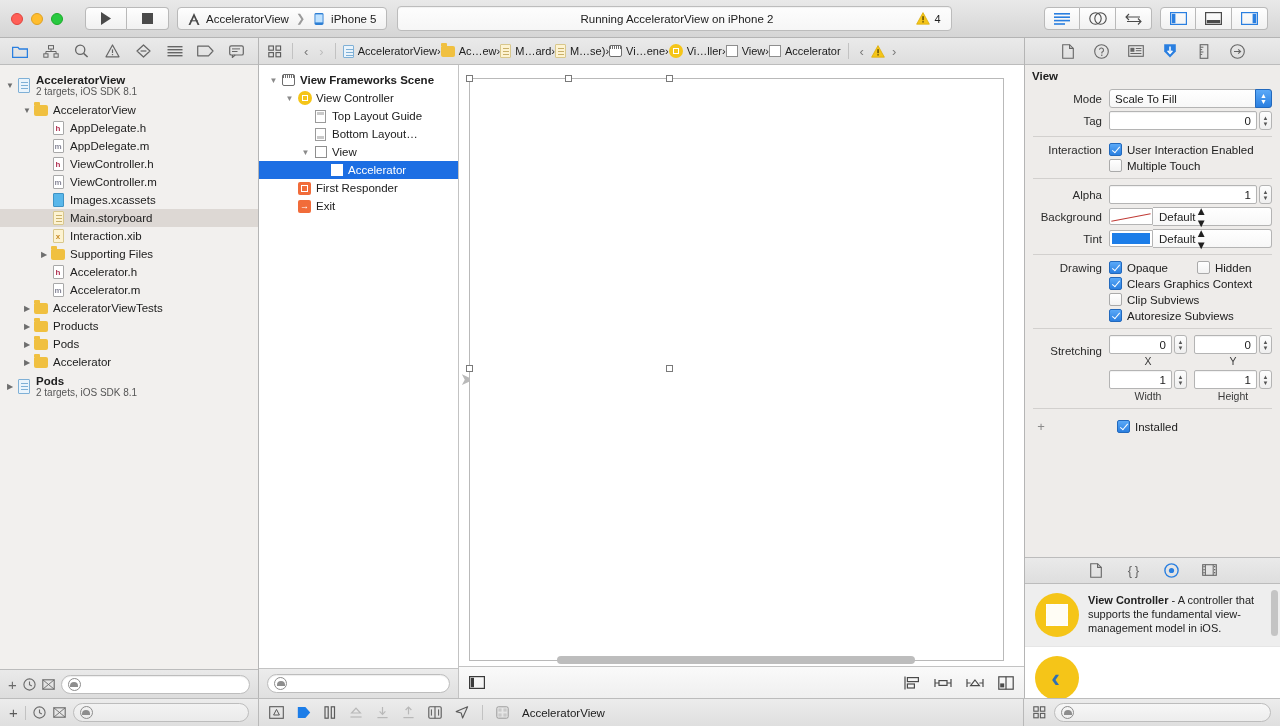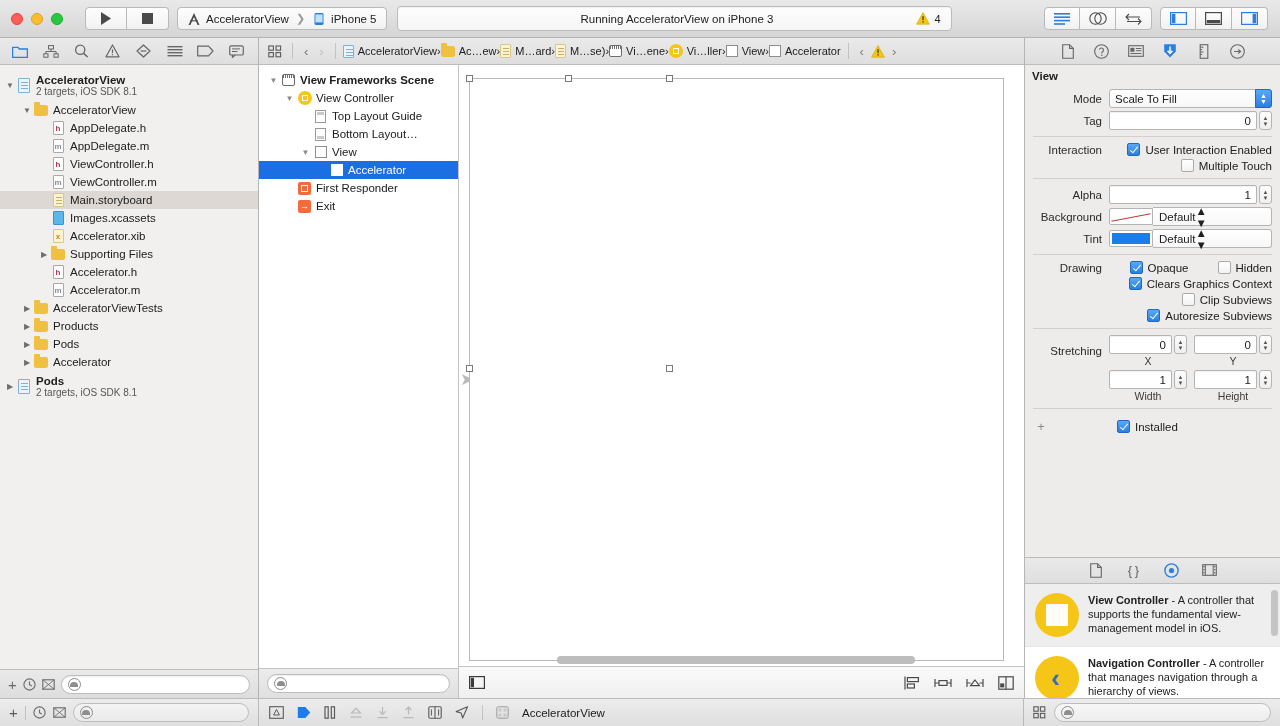--- a/index.html
+++ b/index.html
@@ -207,21 +207,21 @@
     height:27px;flex:0 0 27px;background:linear-gradient(#eaeaea,#dedede);
     border-bottom:1px solid #bcbcbc;
     display:flex;align-items:center;justify-content:center;gap:12px;
   }
   .insp-tabs .it{color:#666;display:flex;align-items:center;justify-content:center;width:22px;height:20px;}
   .insp-tabs .it.active{color:#2a7fe0;}
   .insp-body{flex:0 0 auto;background:#eeecea;padding-bottom:6px;}
   .sechead{font-weight:bold;font-size:11.5px;padding:5px 0 4px 7px;}
   .irow{display:flex;align-items:center;margin:3px 0;padding-right:8px;}
   .ilabel{width:84px;flex:0 0 84px;text-align:right;padding-right:7px;font-size:11.5px;color:#2a2a2a;}
-  .ctl{display:flex;align-items:center;flex:1;min-width:0;justify-content:flex-end;}
+  .ctl{display:flex;align-items:center;flex:1;min-width:0;}
   .popup{
     flex:1;height:19px;background:linear-gradient(#ffffff,#f7f7f7);
     border:1px solid #b4b4b4;border-radius:3px;
     display:flex;align-items:center;position:relative;font-size:11.5px;padding-left:5px;
   }
   .popup .stepperbox{
     position:absolute;right:-1px;top:-1px;bottom:-1px;width:17px;
     background:linear-gradient(#5aa9f8,#2a7fe0);
     border-radius:0 3px 3px 0;border:1px solid #2269bd;
     display:flex;flex-direction:column;align-items:center;justify-content:center;color:#fff;
@@ -333,21 +333,21 @@
       <span>
         <svg width="14" height="14" viewBox="0 0 14 14">
             <rect x="2.5" y="1" width="9" height="12" rx="1.4" fill="#2e7fd4"></rect>
             <rect x="3.4" y="2.4" width="7.2" height="8" fill="#bfe2ff"></rect>
           </svg>
       </span>
       <span>iPhone 5</span>
     </div>
 
     <div class="statusbar">
-      <div class="msg">Running AcceleratorView on iPhone 3</div>
+      <div class="msg">Running AcceleratorView on iPhone 2</div>
       <div class="warn">
         <span>
           <svg width="14" height="13" viewBox="0 0 14 13">
               <path d="M7 0.6 L13.4 12.2 L0.6 12.2 Z" fill="#f5c518" stroke="#d8a900" stroke-width="0.7"></path>
               <rect x="6.4" y="4.2" width="1.3" height="4" fill="#4a3b00"></rect>
               <rect x="6.4" y="9.2" width="1.3" height="1.3" fill="#4a3b00"></rect>
             </svg>
         </span>
         <span>4</span>
       </div>
@@ -531,40 +531,40 @@
             </span>
             <span>ViewController.h</span>
           </div>
           <div class="row" style="padding-left: 38px;">
             <span class="tri"></span>
             <span class="ico">
               <span class="docicon m">m</span>
             </span>
             <span>ViewController.m</span>
           </div>
+          <div class="row" style="padding-left: 38px;">
+            <span class="tri"></span>
+            <span class="ico">
+              <span class="docicon xc"></span>
+            </span>
+            <span>Images.xcassets</span>
+          </div>
           <div class="row sel" style="padding-left: 38px;">
             <span class="tri"></span>
             <span class="ico">
               <span class="docicon sb"></span>
             </span>
             <span>Main.storyboard</span>
           </div>
           <div class="row" style="padding-left: 38px;">
             <span class="tri"></span>
             <span class="ico">
-              <span class="docicon xc"></span>
-            </span>
-            <span>Images.xcassets</span>
-          </div>
-          <div class="row" style="padding-left: 38px;">
-            <span class="tri"></span>
-            <span class="ico">
               <span class="docicon xib">x</span>
             </span>
-            <span>Accelerator.xib</span>
+            <span>Interaction.xib</span>
           </div>
           <div class="row" style="padding-left: 38px;">
             <span class="tri">▶</span>
             <span class="ico">
               <span class="ficon"></span>
             </span>
             <span>Supporting Files</span>
           </div>
           <div class="row" style="padding-left: 38px;">
             <span class="tri"></span>
@@ -1134,21 +1134,20 @@
         <div class="libitem sel">
           <div class="circ">
               <span class="inner-vc"></span>
             </div>
           <div class="libtxt"><b>View Controller</b><span> - A controller that supports the fundamental view-management model in iOS.</span></div>
         </div>
         <div class="libitem">
           <div class="circ">
               <span class="inner-nav">‹</span>
             </div>
-          <div class="libtxt"><b>Navigation Controller</b><span> - A controller that manages navigation through a hierarchy of views.</span></div>
         </div>
 
         <div class="libscroll"></div>
       </div>
     </div>
   </div>
 
   <div class="bottombar">
     <div class="bb-left">
       <span style="font-size:15px;color:#5a5a5a;">+</span>

